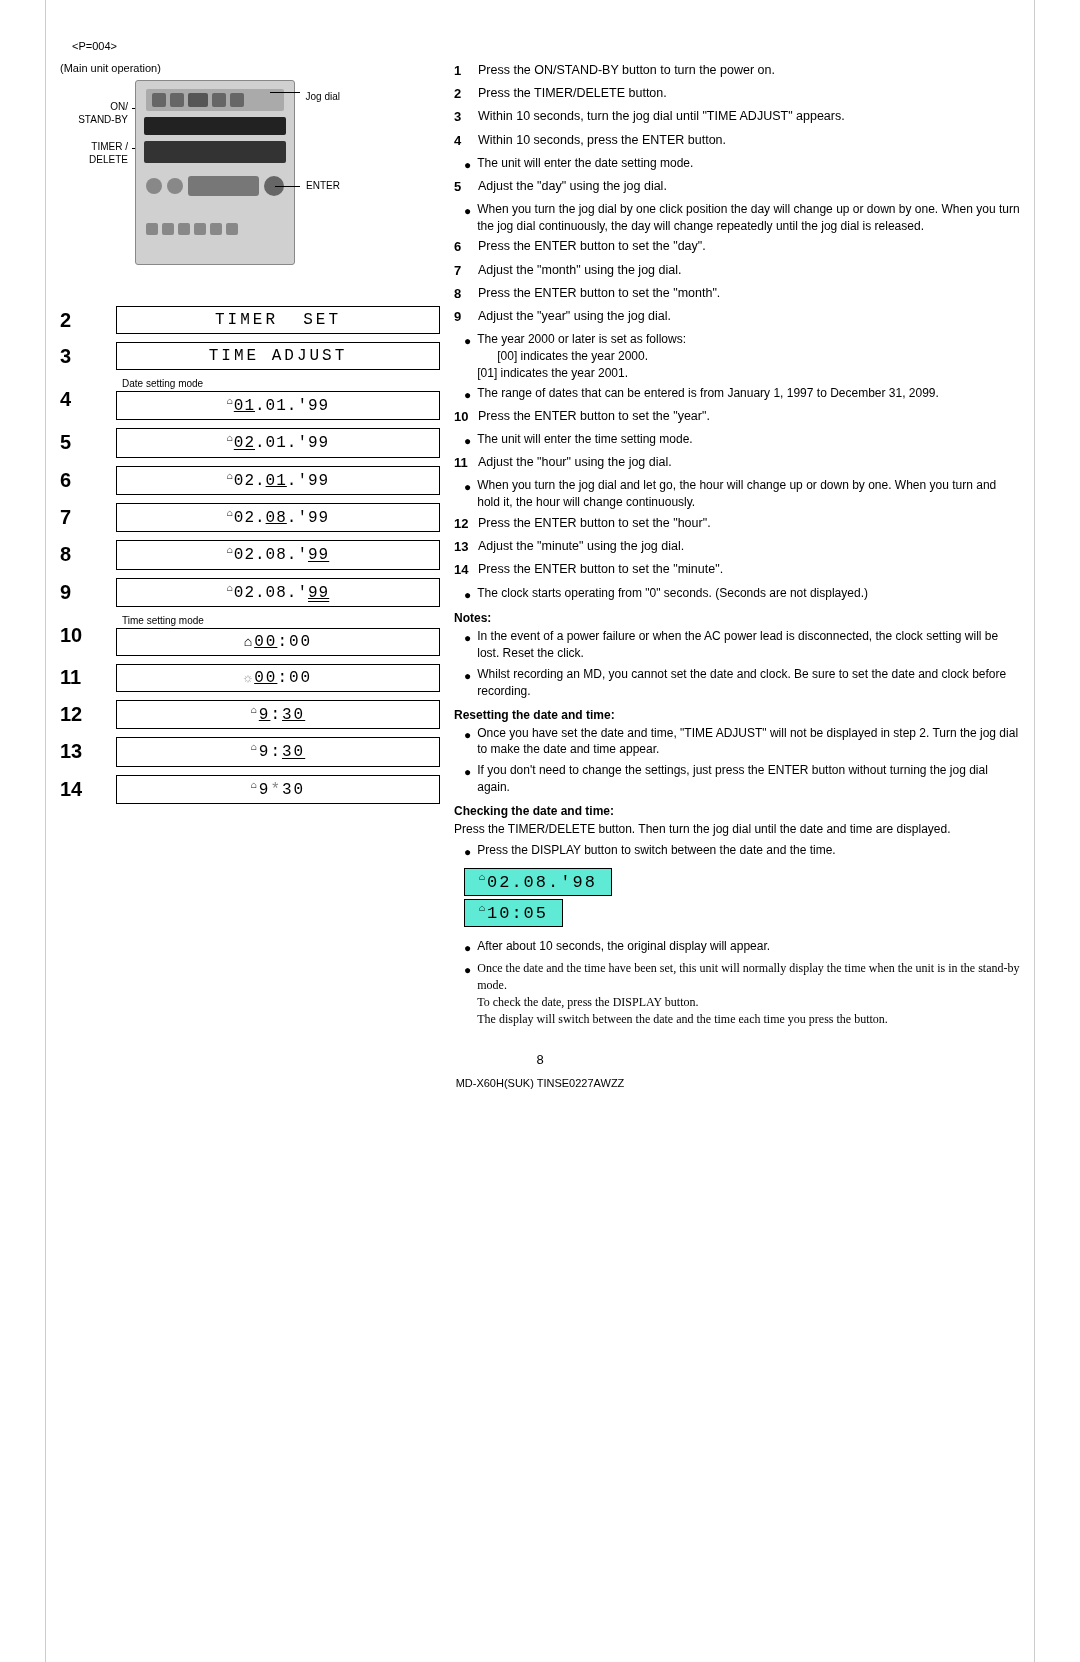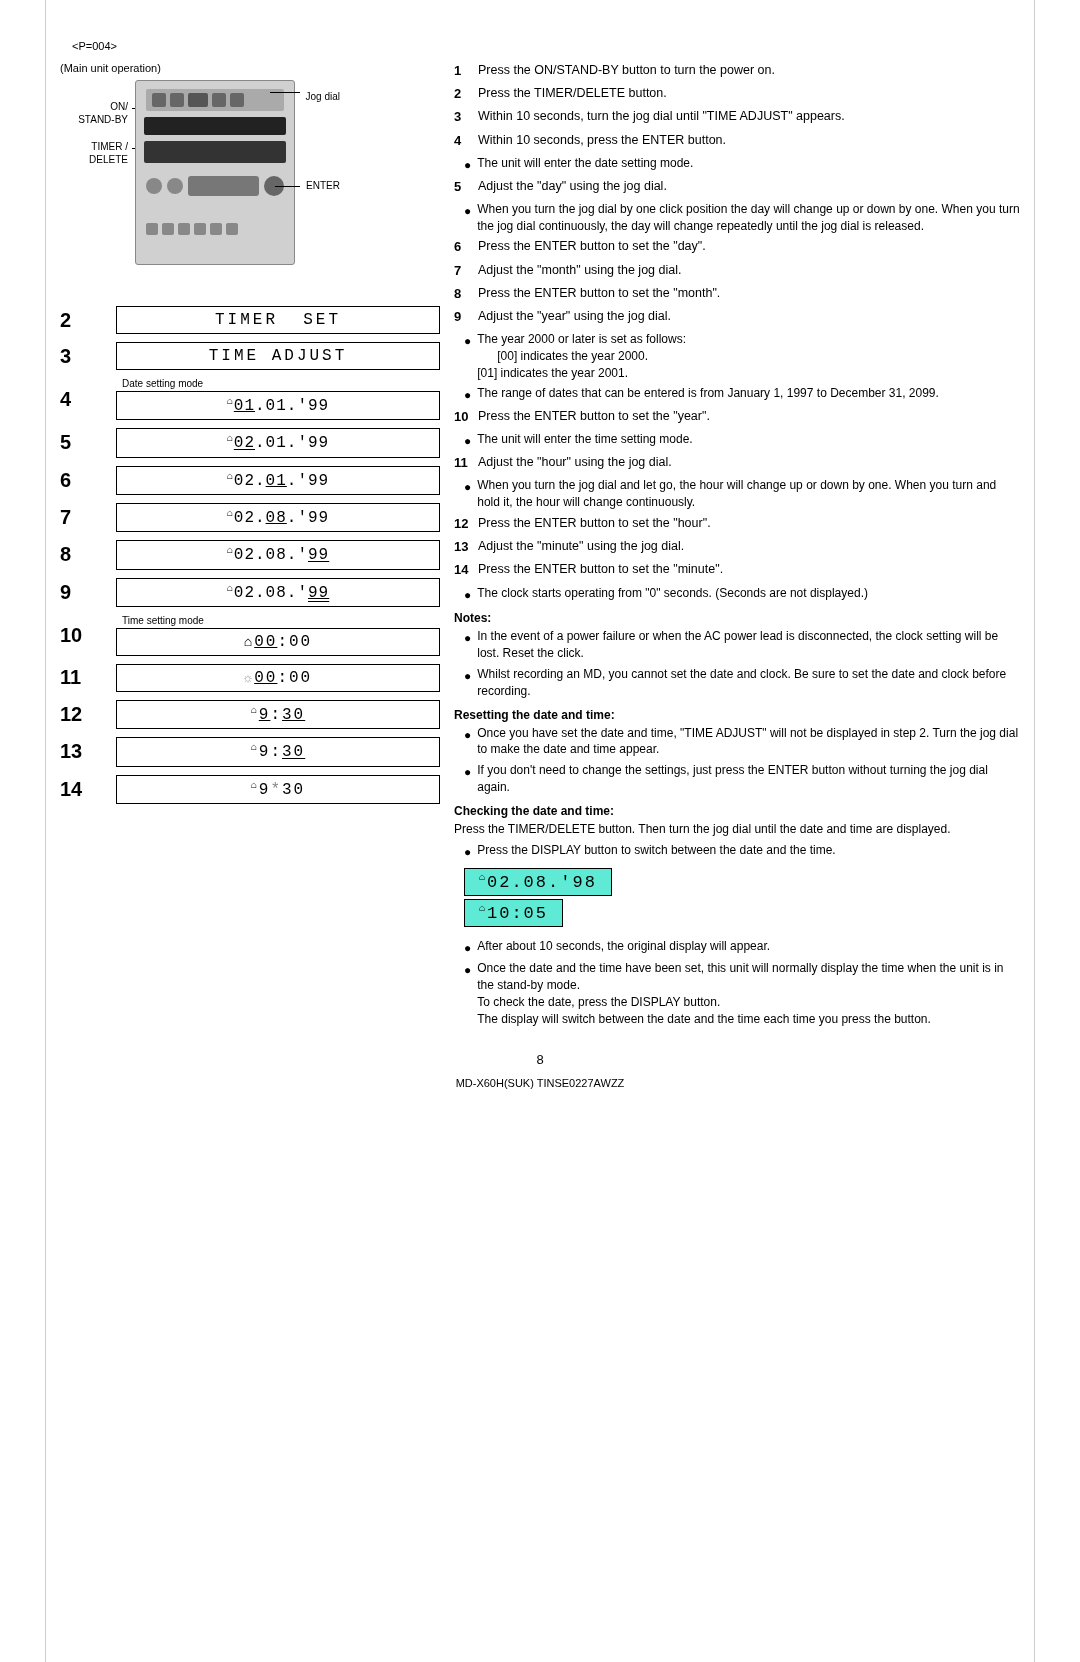--- a/index.html
+++ b/index.html
@@ -474,20 +474,20 @@
         <div class="display-box"><span style="font-size:10px;vertical-align:super;">⌂</span><span>02.08.'98</span></div>
         <div class="display-box"><span style="font-size:10px;vertical-align:super;">⌂</span><span>10:05</span></div>
       </div>
 
       <div class="bullet-point">
         <span class="bullet-dot">●</span>
         <span>After about 10 seconds, the original display will appear.</span>
       </div>
       <div class="bullet-point">
         <span class="bullet-dot">●</span>
-        <span style="font-size:12px; line-height:1.4;">Once the date and the time have been set, this unit will normally display the time when the unit is in the stand-by mode.<br>To check the date, press the DISPLAY button.<br>The display will switch between the date and the time each time you press the button.</span>
+        <span style="font-size:12px; line-height:1.4;font-family:Liberation Serif, serif;">Once the date and the time have been set, this unit will normally display the time when the unit is in the stand-by mode.<br>To check the date, press the DISPLAY button.<br>The display will switch between the date and the time each time you press the button.</span>
       </div>
     </div>
   </div>
 
   <div class="page-number">8</div>
   <div class="footer-text">MD-X60H(SUK) TINSE0227AWZZ</div>
 </div>
 
 </body></html>

